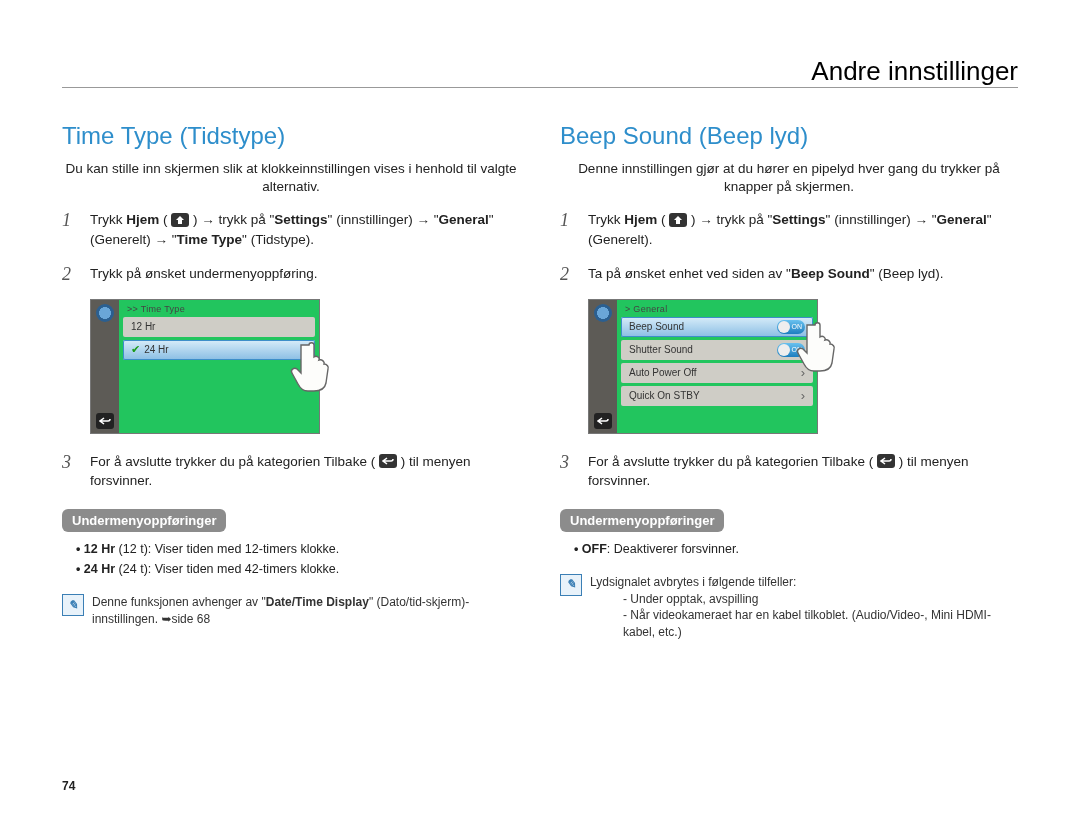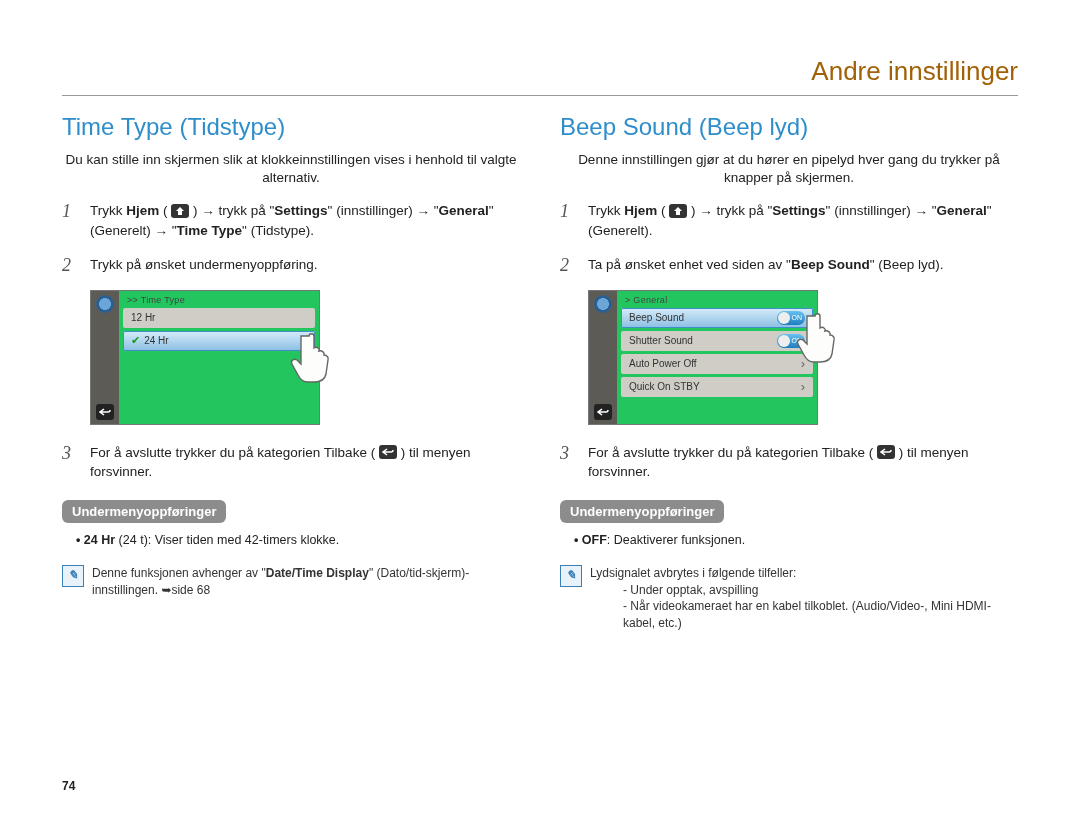--- a/index.html
+++ b/index.html
@@ -1,18 +1,18 @@
 <!DOCTYPE html>
 <html><head>
 <meta charset="utf-8">
 <style>
   * { box-sizing: border-box; margin: 0; padding: 0; }
   html, body { width: 1080px; height: 825px; background: #fff; font-family: Arial, Helvetica, sans-serif; color: #222; }
   .page { padding: 56px 62px 28px 62px; position: relative; height: 100%; }
-  .header-title { text-align: right; font-size: 26px; color: #a16207; padding-bottom: 8px; border-bottom: 1px solid #999; margin-bottom: 17px; font-weight: 400; }
+  .header-title { text-align: right; font-size: 26px; color: #000000; border-bottom: 1px solid #999; margin-bottom: 34px; font-weight: 400; }
   .cols { display: flex; gap: 40px; }
   .col { flex: 1 1 0; }
   h2.section { color: #2e8ecb; font-size: 24px; font-weight: 400; margin-bottom: 10px; }
   p.intro { font-size: 13.5px; line-height: 1.35; margin-bottom: 14px; text-align: center; }
   .step { display: flex; gap: 10px; margin-bottom: 14px; }
   .step-num { font-family: Georgia, 'Times New Roman', serif; font-style: italic; font-size: 18px; color: #555; min-width: 18px; }
   .step-body { font-size: 13.5px; line-height: 1.45; }
   .step-body b { font-weight: 700; }
   .arrow { font-weight: 700; }
   .home-icon, .back-icon-inline { display: inline-flex; width: 18px; height: 14px; background: #333; border-radius: 3px; color: #fff; font-size: 10px; align-items: center; justify-content: center; vertical-align: middle; position: relative; top:-1px; }
@@ -112,20 +112,21 @@
           <span>For å avslutte trykker du på kategorien Tilbake ( </span><span class="back-icon-inline">
               <svg viewBox="0 0 12 10">
                 <path d="M5 2 L1 5 L5 8 M1 5 H9 A2 2 0 0 0 11 3" fill="none" stroke="#fff" stroke-width="1.5"></path>
               </svg>
             </span><span> ) til menyen forsvinner.</span>
         </div>
       </div>
 
       <div class="sub-hdr">Undermenyoppføringer</div>
       <ul class="bullets">
+        <li><b>12 Hr</b><span> (12 t): Viser tiden med 12-timers klokke.</span></li>
         <li><b>24 Hr</b><span> (24 t): Viser tiden med 42-timers klokke.</span></li>
       </ul>
 
       <div class="note">
         <div class="note-icon">✎</div>
         <div class="note-body">
           <span>Denne funksjonen avhenger av "</span><b>Date/Time Display</b><span>" (Dato/tid-skjerm)-innstillingen. </span>➥<span>side 68</span>
         </div>
       </div>
     </div>
@@ -198,21 +199,21 @@
           <span>For å avslutte trykker du på kategorien Tilbake ( </span><span class="back-icon-inline">
               <svg viewBox="0 0 12 10">
                 <path d="M5 2 L1 5 L5 8 M1 5 H9 A2 2 0 0 0 11 3" fill="none" stroke="#fff" stroke-width="1.5"></path>
               </svg>
             </span><span> ) til menyen forsvinner.</span>
         </div>
       </div>
 
       <div class="sub-hdr">Undermenyoppføringer</div>
       <ul class="bullets">
-        <li><b>OFF</b><span>: Deaktiverer funksjonen.</span></li>
+        <li><b>OFF</b><span>: Deaktiverer forsvinner.</span></li>
       </ul>
 
       <div class="note">
         <div class="note-icon">✎</div>
         <div class="note-body">
           <div>Lydsignalet avbrytes i følgende tilfeller:</div>
           <div class="sub">- Under opptak, avspilling</div>
           <div class="sub">- Når videokameraet har en kabel tilkoblet. (Audio/Video-, Mini HDMI-kabel, etc.)</div>
         </div>
       </div>

